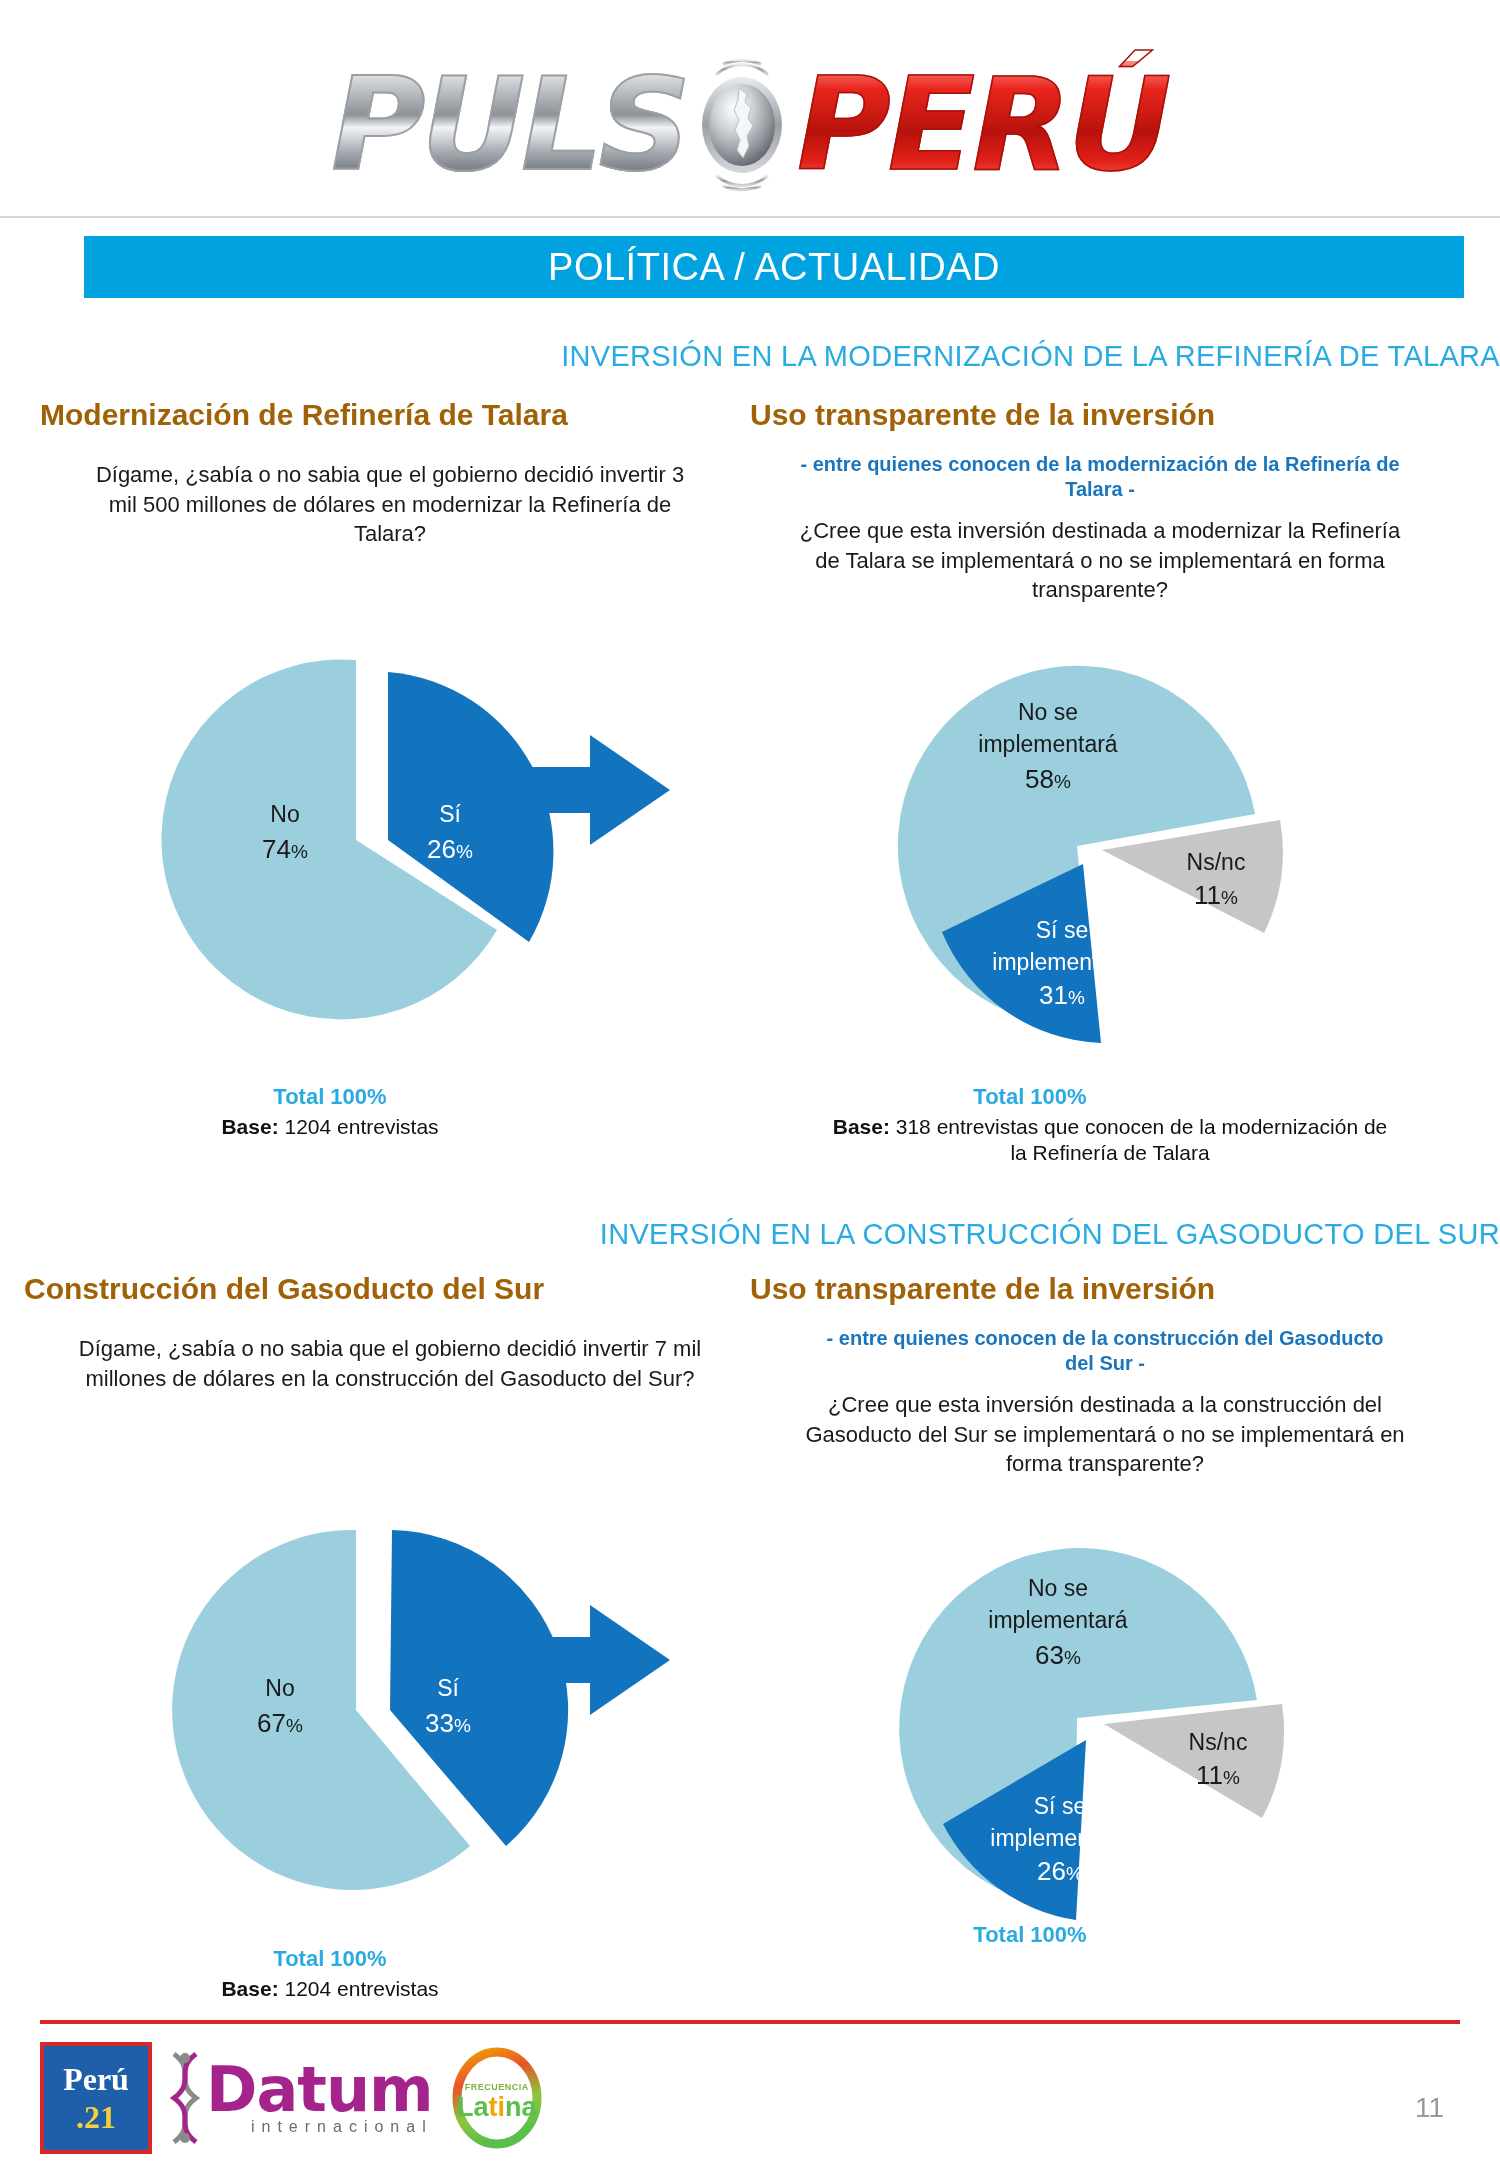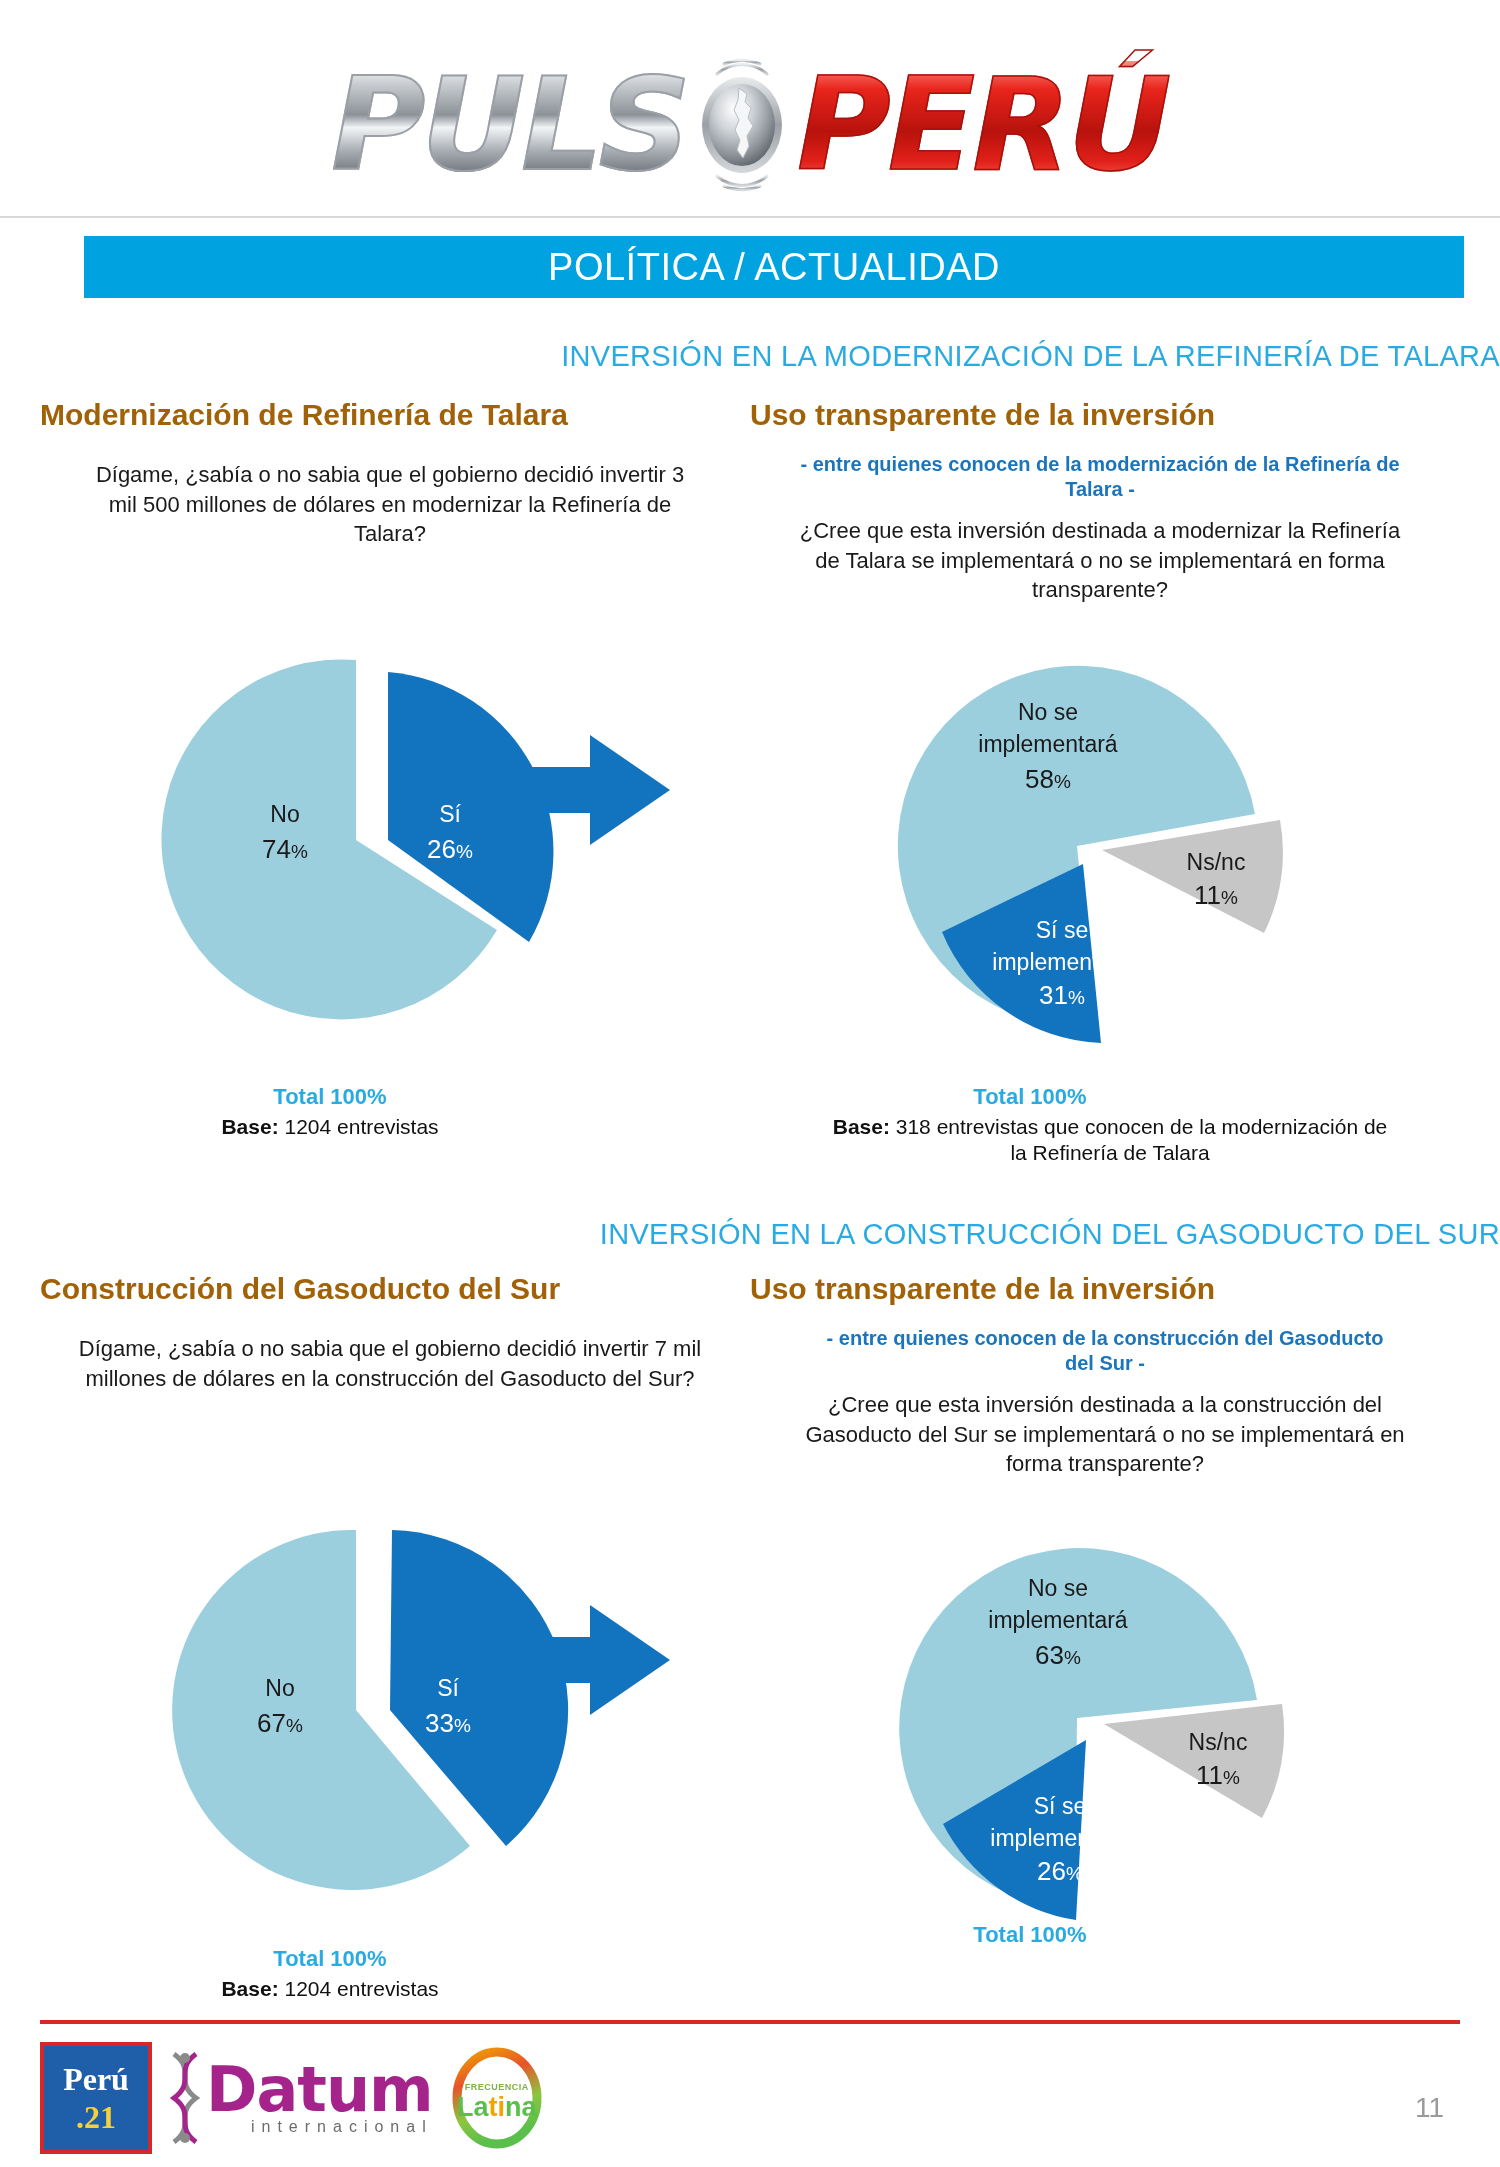--- a/index.html
+++ b/index.html
@@ -248,21 +248,21 @@
   </div>
 
   <div class="total-line" style="left:820px; top:1084px; width:420px;">Total 100%</div>
   <div class="base-line" style="left:830px; top:1114px; width:560px;">
     <b>Base:</b>
     <span>318 entrevistas que conocen de la modernización de la Refinería de Talara</span>
   </div>
 
   <div class="section-title" id="sec2-title">INVERSIÓN EN LA CONSTRUCCIÓN DEL GASODUCTO DEL SUR</div>
 
-  <div class="col-head" style="left:40px; top:1272px; width:700px;">Construcción del Gasoducto del Sur</div>
+  <div class="col-head" style="left:24px; top:1272px; width:700px;">Construcción del Gasoducto del Sur</div>
   <div class="question" style="left:60px; top:1334px; width:660px;">Dígame, ¿sabía o no sabia que el gobierno decidió invertir 7 mil millones de dólares en la construcción del Gasoducto del Sur?</div>
 
   <div class="col-head" style="left:750px; top:1272px; width:700px;">Uso transparente de la inversión</div>
   <div class="sub-italic" style="left:810px; top:1326px; width:590px;">- entre quienes conocen de la construcción del Gasoducto del Sur -</div>
   <div class="question" style="left:780px; top:1390px; width:650px;">¿Cree que esta inversión destinada a la construcción del Gasoducto del Sur se implementará o no se implementará en forma transparente?</div>
 
   <div class="pie-box" style="left:160px; top:1500px;">
     <svg width="420" height="420" viewBox="0 0 420 420">
       <path fill="#9BCFDE" d="M 196 210 L 196 30 A 180 180 0 1 0 310 346 Z"></path>
       <path fill="#1273BE" d="M 230 210 L 232 30 A 180 180 0 0 1 346 346 Z"></path>

